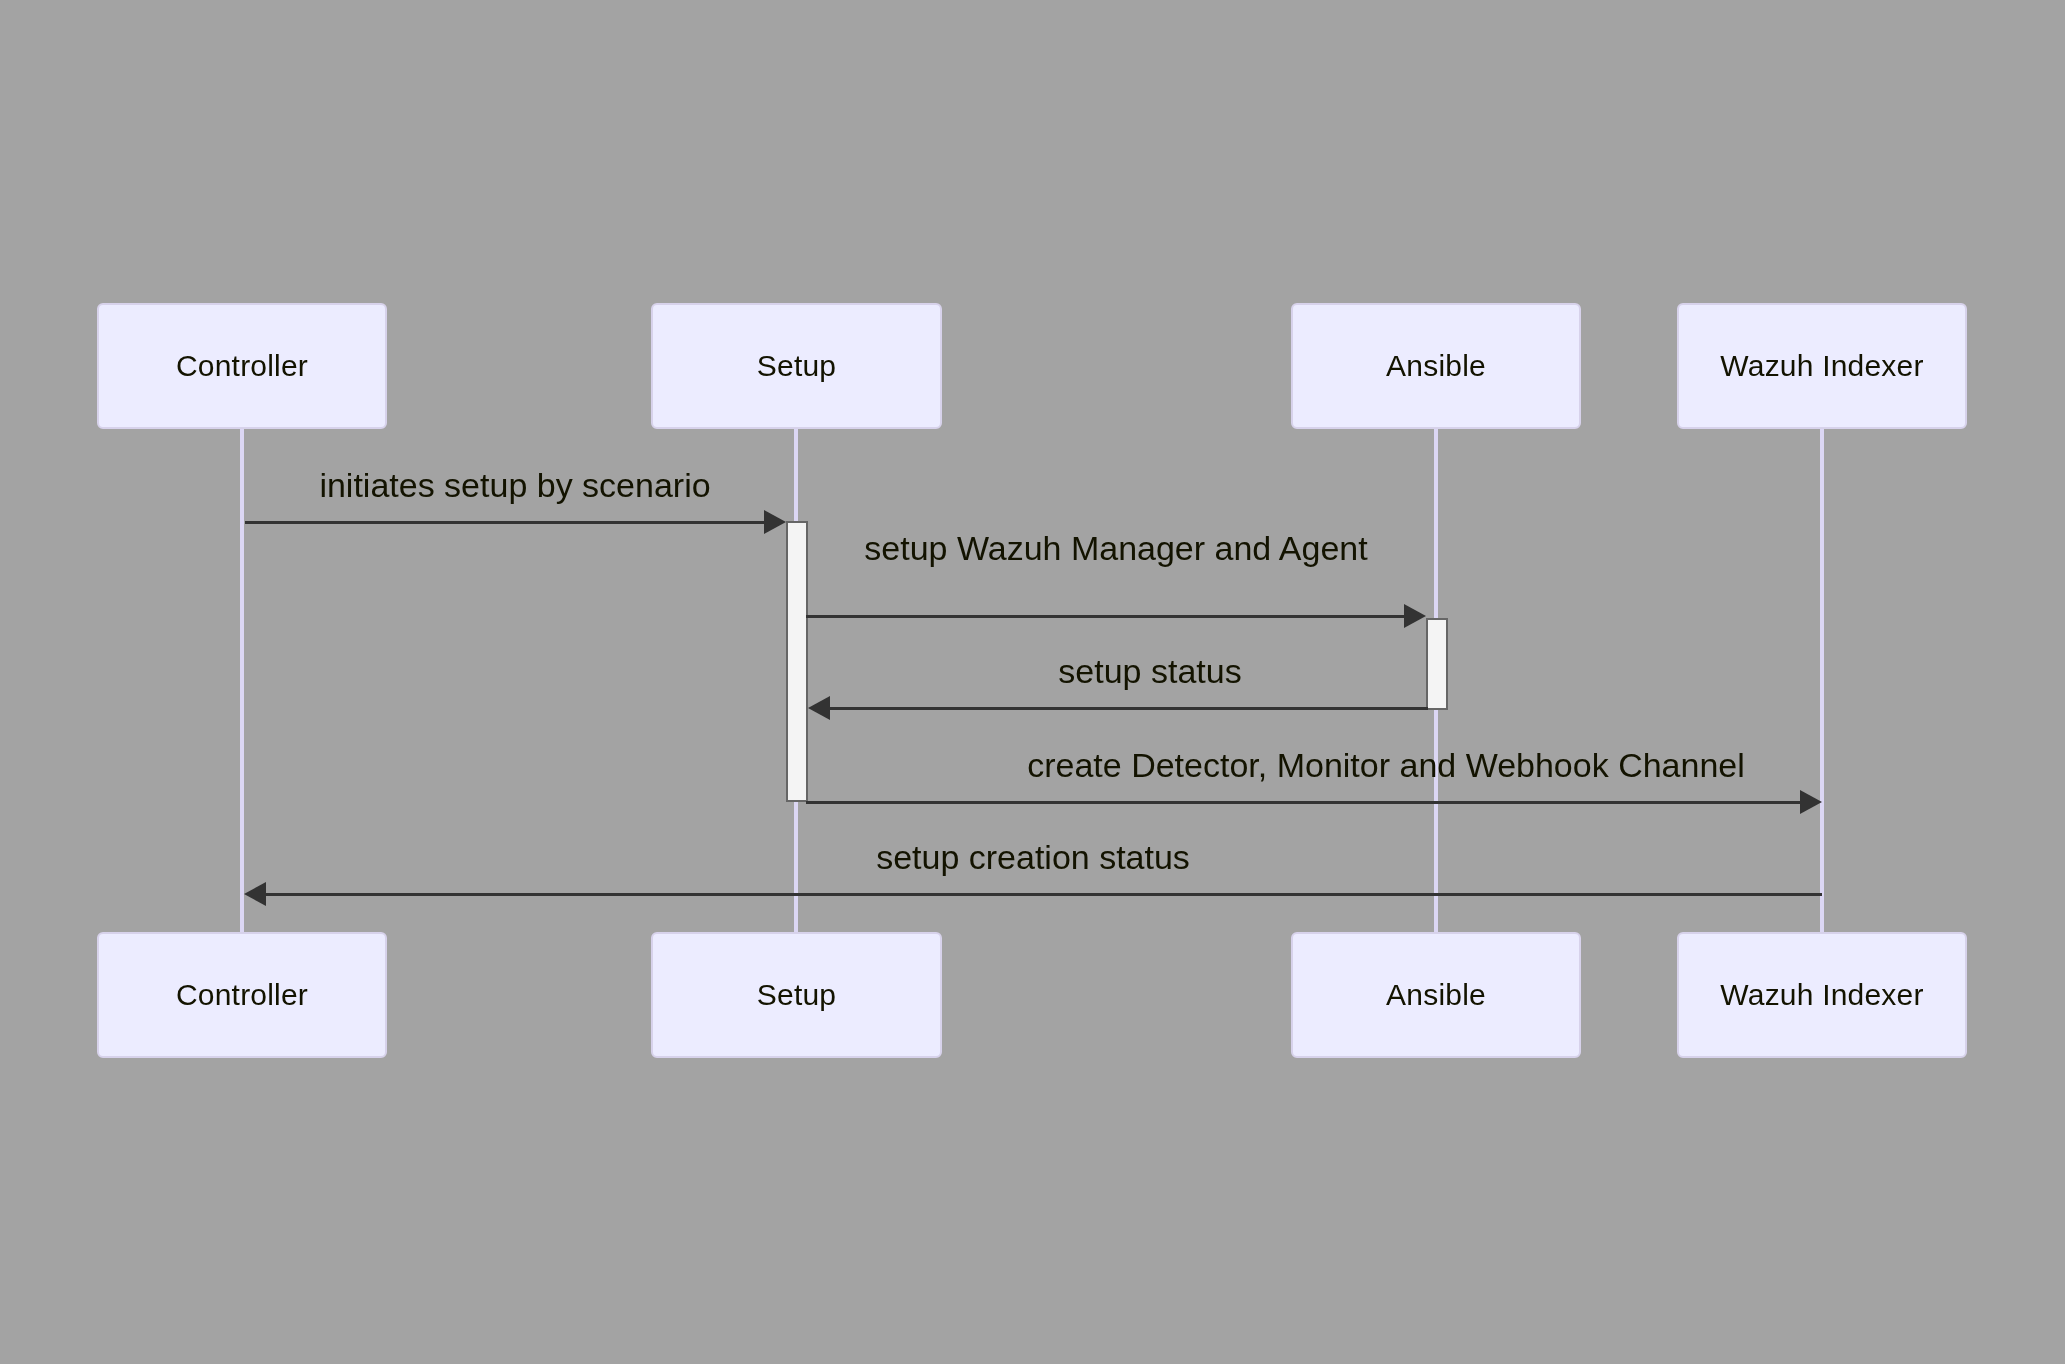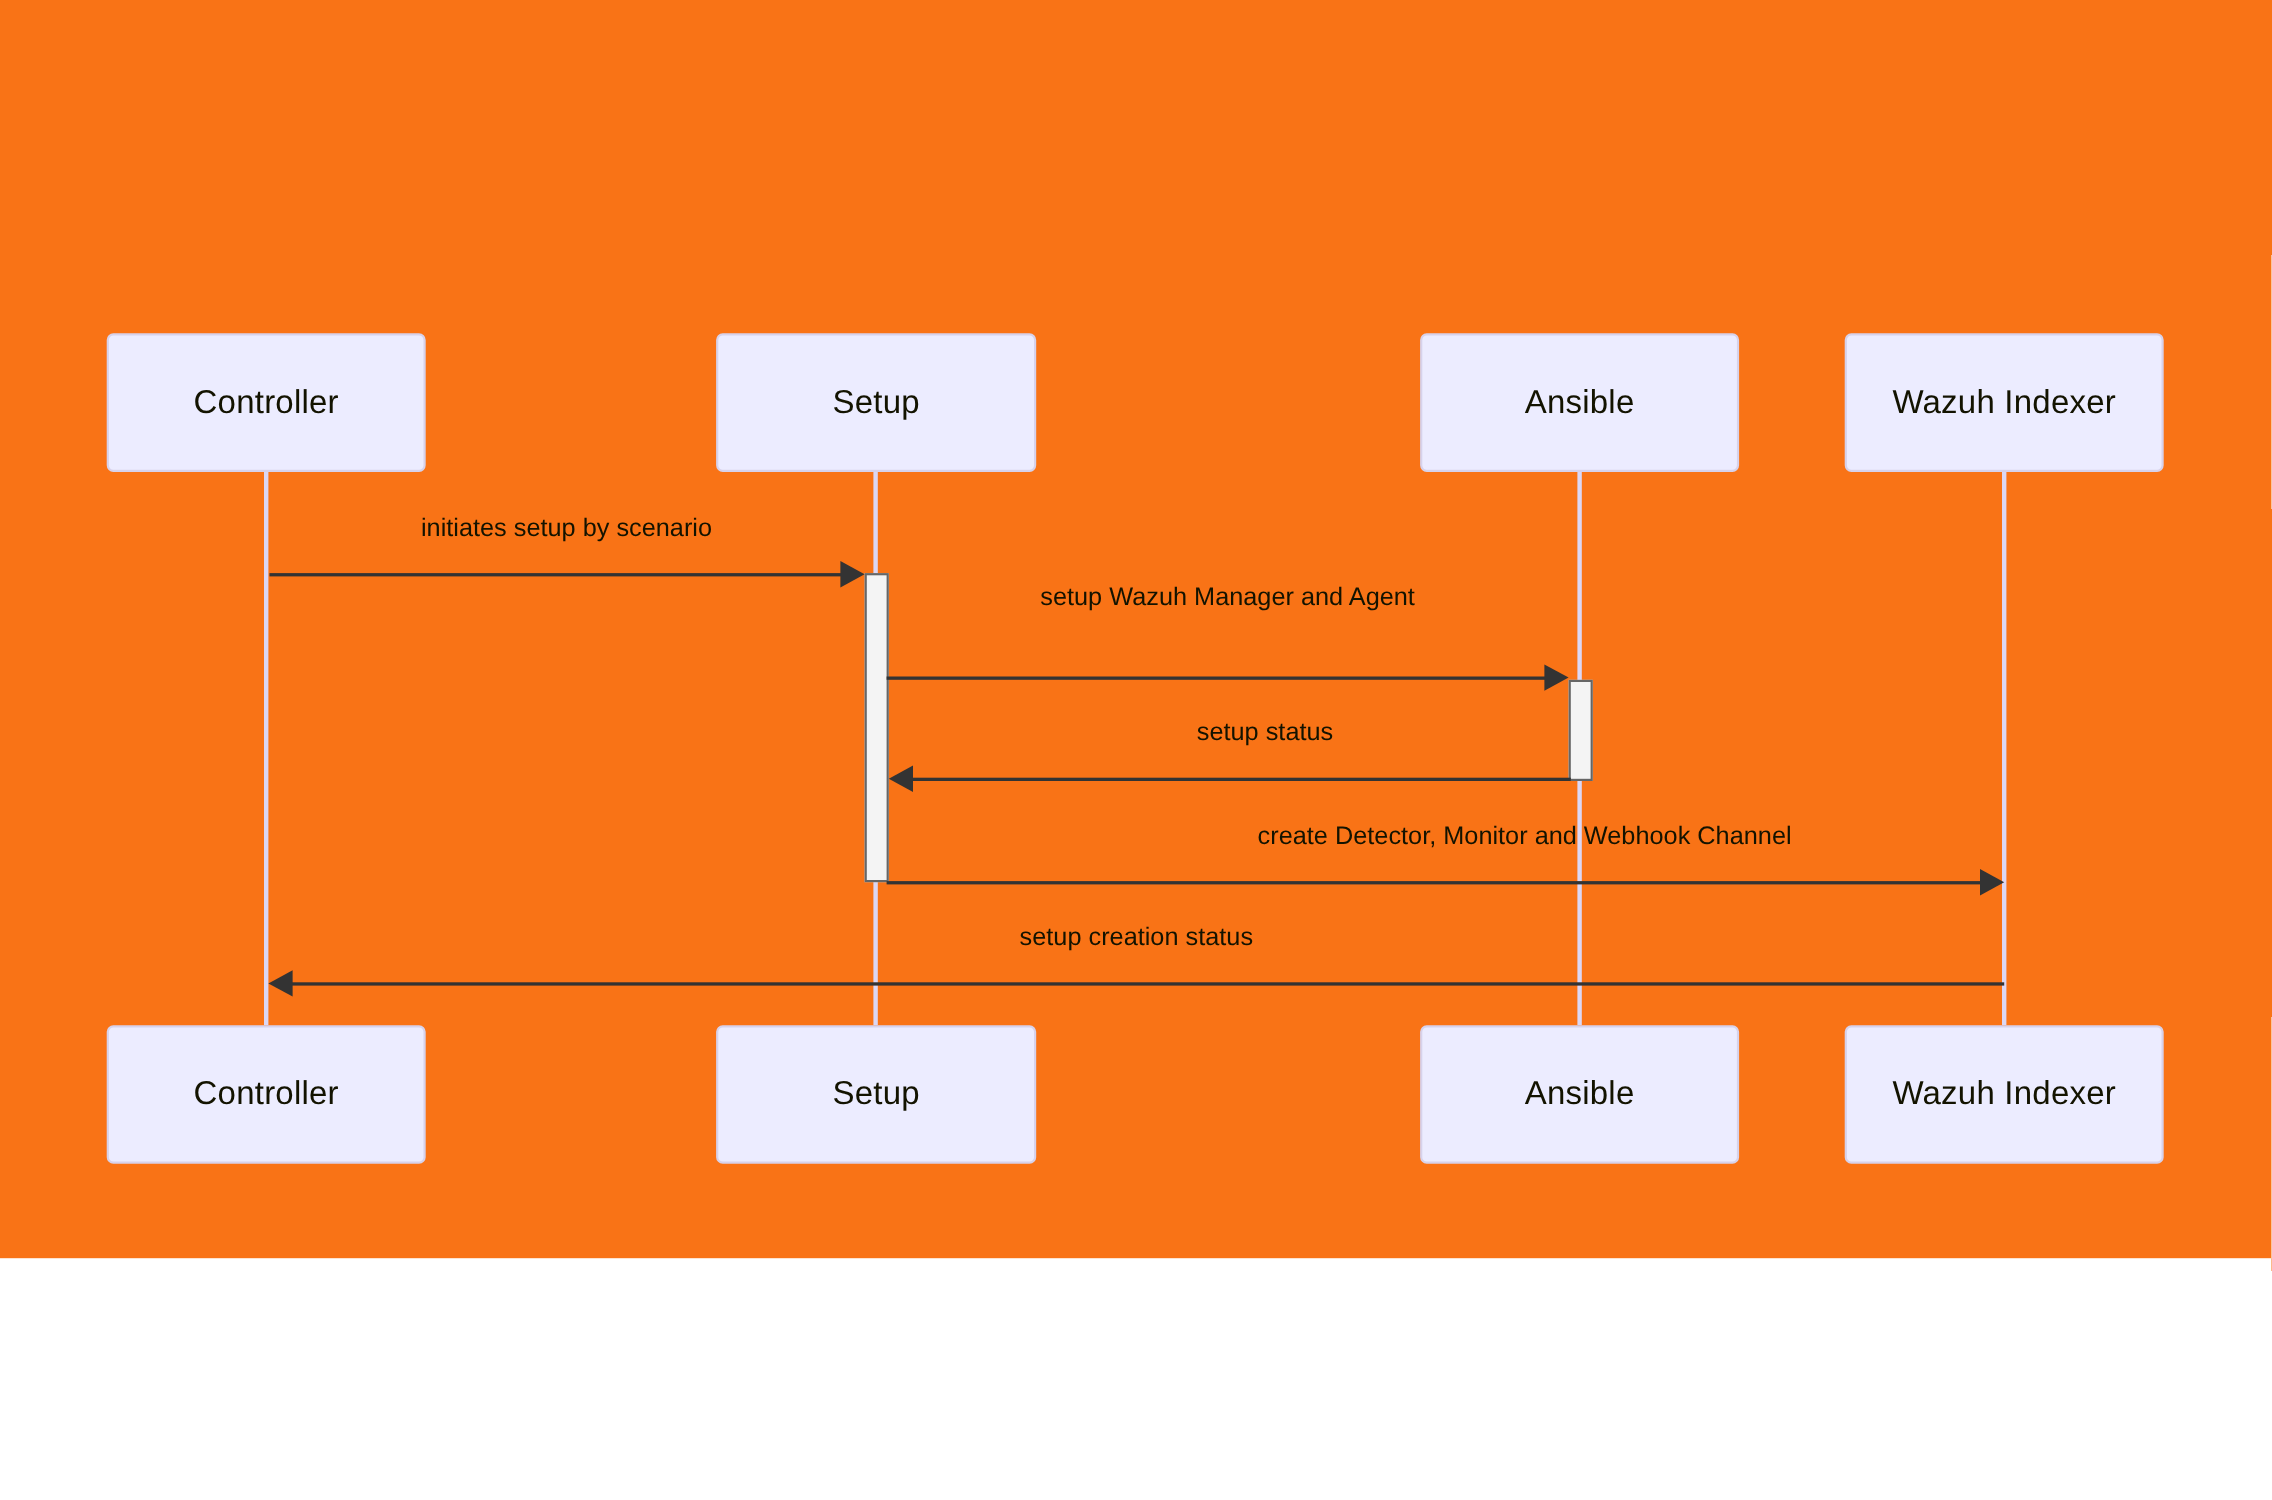--- a/index.html
+++ b/index.html
@@ -63,31 +63,31 @@
     position: absolute;
     width: 0;
     height: 0;
     border-top: 12px solid transparent;
     border-bottom: 12px solid transparent;
     border-right: 22px solid #333333;
   }
   .msg-label {
     position: absolute;
     font-family: "Liberation Sans", sans-serif;
-    font-size: 23px;
+    font-size: 34px;
     color: #131300;
     white-space: nowrap;
     text-align: center;
     transform: translateX(-50%);
   }
 </style>
 </head>
 <body>
 
-<div id="diagram-root" style="width: 2065px; height: 1144px; background: #f97316;">
+<div id="diagram-root" style="width: 2065px; height: 1364px; background: #a3a3a3;">
     <div class="lifeline" style="left: 240px; top: 429px; height: 503px; background: rgb(220, 215, 244);"></div>
     <div class="lifeline" style="left: 794px; top: 429px; height: 503px; background: rgb(220, 215, 244);"></div>
     <div class="lifeline" style="left: 1434px; top: 429px; height: 503px; background: rgb(220, 215, 244);"></div>
     <div class="lifeline" style="left: 1820px; top: 429px; height: 503px; background: rgb(220, 215, 244);"></div>
     <div class="participant-box" style="left: 97px; top: 303px; width: 290px; height: 126px; background: rgb(236, 236, 255); border-color: rgb(215, 210, 235);">
       <span class="participant-label" style="color: rgb(19, 19, 0);">Controller</span>
     </div>
     <div class="participant-box" style="left: 651px; top: 303px; width: 291px; height: 126px; background: rgb(236, 236, 255); border-color: rgb(215, 210, 235);">
       <span class="participant-label" style="color: rgb(19, 19, 0);">Setup</span>
     </div>

